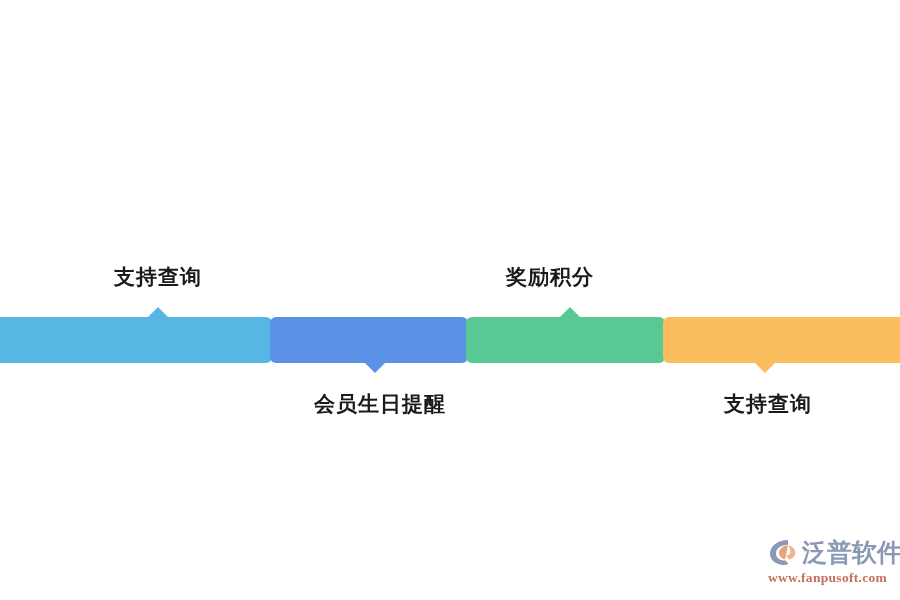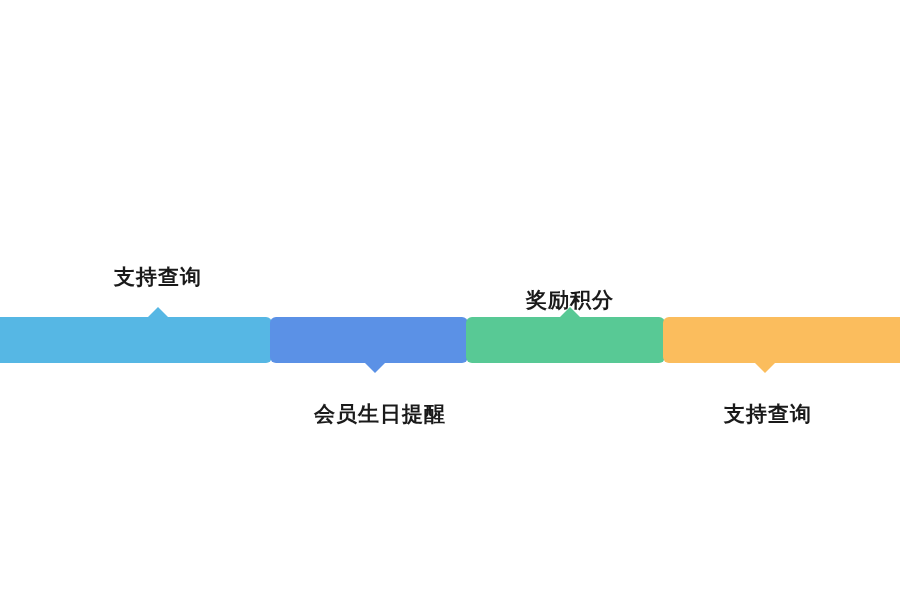--- a/index.html
+++ b/index.html
@@ -71,25 +71,25 @@
     font-size: 21px;
     font-weight: bold;
     color: #1a1a1a;
     white-space: nowrap;
     letter-spacing: 1px;
     text-align: center;
     transform: translateX(-50%);
   }
 
   .label-above { top: 263px; }
-  .label-below { top: 400px; }
+  .label-below { top: 390px; }
 
   .l1 { left: 158px; }
   .l2 { left: 380px; }
-  .l3 { left: 570px; margin-top: 23px; }
+  .l3 { left: 550px; }
   .l4 { left: 768px; }
 
   
   .watermark {
     position: absolute;
     left: 768px;
     top: 535px;
     width: 128px;
     height: 56px;
   }
@@ -147,14 +147,27 @@
   </div>
 
   <div class="label label-above l1">支持查询</div>
 
   <div class="label label-below l2">会员生日提醒</div>
 
   <div class="label label-above l3">奖励积分</div>
 
   <div class="label label-below l4">支持查询</div>
 
+  <div class="watermark">
+    <div class="wm-row">
+      <div class="wm-mark">
+        <svg width="32" height="30" viewBox="0 0 32 30" xmlns="http://www.w3.org/2000/svg">
+          <path d="M20 3 C9 3 2 9.5 2 16.5 C2 23 8 28 16 28 C18 28 19.5 27.6 20.6 27.1 L17.5 23.4 C12.5 23.8 8 20.8 8 16.4 C8 11.6 13 7.8 20 7.8 Z" fill="#8b99b5"></path>
+          <path d="M20 8.2 C15 8.6 11 11.8 11 15.8 C11 19 13.4 21.6 17 22.4 C18 18.5 19 13 20 8.2 Z" fill="#e8a37e"></path>
+          <path d="M20.4 8.2 C24.4 9.2 27.4 12.2 27.4 15.8 C27.4 19 25 21.7 21.2 22.5 L18 18.8 C20.6 18.2 22.4 16.8 22.4 15.2 C22.4 13.2 21.6 10.4 20.4 8.2 Z" fill="#f0b48c"></path>
+        </svg>
+      </div>
+      <div class="wm-text">泛普软件</div>
+    </div>
+    <div class="wm-url">www.fanpusoft.com</div>
+  </div>
 
 </div>
 
 </body></html>

